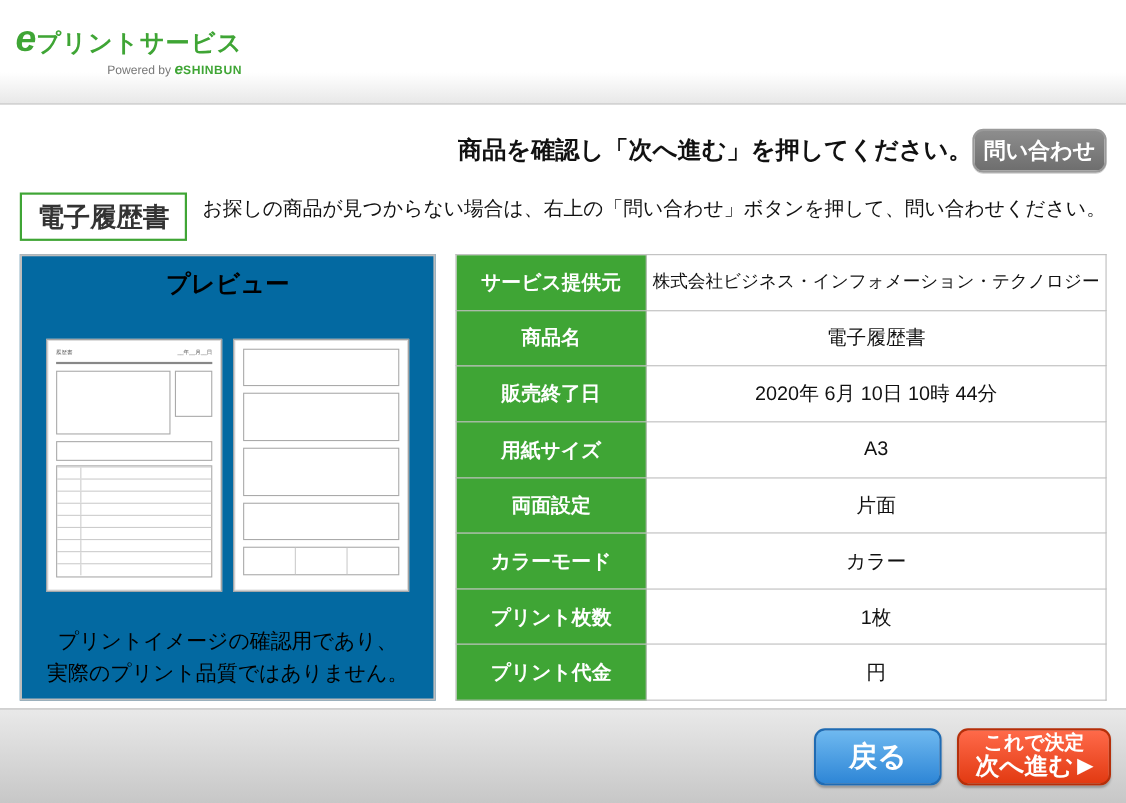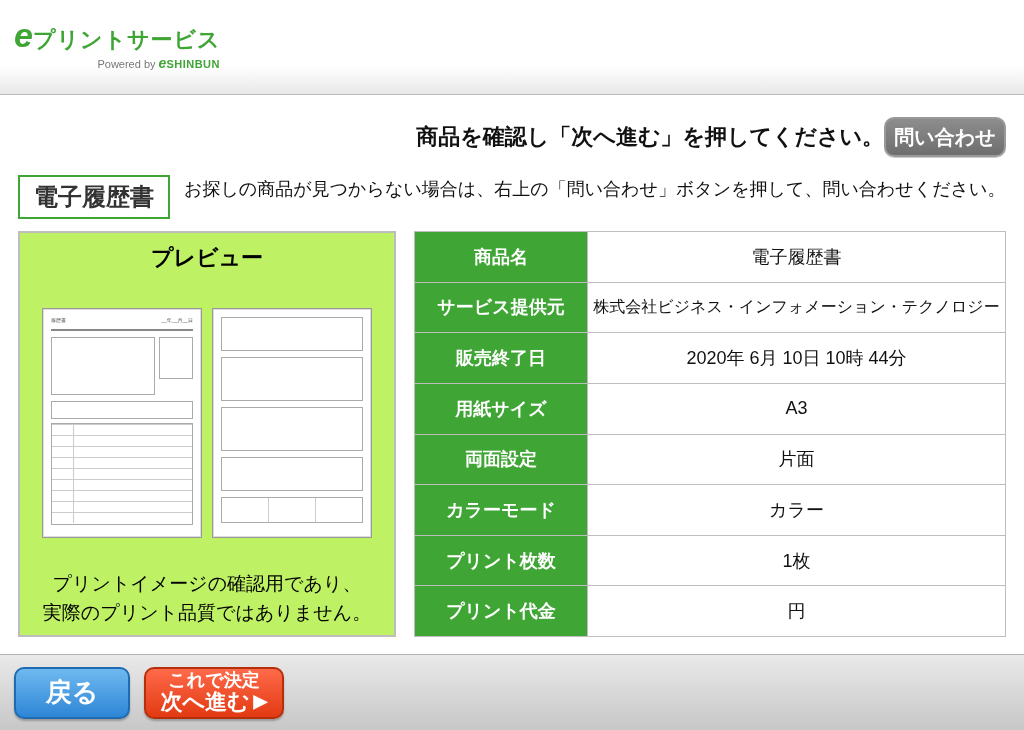--- a/index.html
+++ b/index.html
@@ -80,21 +80,21 @@
   .cols {
     display:flex;
     padding: 4px 18px 0 18px;
     gap:18px;
     height: 410px;
   }
   
   .preview-panel {
     width: 378px;
     border:2px solid #bdbdbd;
-    background:#bef264;
+    background:#0369a1;
     display:flex; flex-direction:column;
     padding:10px 10px 8px 10px;
   }
   .preview-title { text-align:center; font-size:22px; font-weight:bold; margin-bottom:8px; }
   .preview-img-area {
     flex:1;
     display:flex; align-items:center; justify-content:center;
     gap:10px;
     padding:6px 0;
   }
@@ -135,24 +135,24 @@
     width:173px;
     background:#3fa535;
     color:#fff;
     font-weight:bold;
   }
   .details td { background:#fff; color:#111; }
   
   .footer {
     position:absolute;
     bottom:0; left:0; right:0;
-    height:76px;
+    height:86px;
     background: linear-gradient(#e9e9e9 0%, #c7c7c7 100%);
     border-top:1px solid #b3b3b3;
-    display:flex; align-items:center;
+    display:flex; justify-content:flex-end; align-items:center;
     padding:0 14px;
     gap:14px;
   }
   .back-btn {
     width:116px; height:52px;
     border-radius:10px;
     background: linear-gradient(#6fb9f0,#2e86d6);
     border:2px solid #1f6bb3;
     color:#fff; font-size:26px; font-weight:bold;
     display:flex; align-items:center; justify-content:center;
@@ -261,26 +261,26 @@
     </div>
     <div class="preview-note">
       <div>プリントイメージの確認用であり、</div>
       <div>実際のプリント品質ではありません。</div>
     </div>
   </div>
 
   <table class="details">
     <tbody id="details-tbody">
         <tr>
+          <th>サービス提供元</th>
+          <td style="font-size: 16px;">株式会社ビジネス・インフォメーション・テクノロジー</td>
+        </tr>
+        <tr>
           <th>商品名</th>
           <td>電子履歴書</td>
-        </tr>
-        <tr>
-          <th>サービス提供元</th>
-          <td style="font-size: 16px;">株式会社ビジネス・インフォメーション・テクノロジー</td>
         </tr>
         <tr>
           <th>販売終了日</th>
           <td>2020年 6月 10日 10時 44分</td>
         </tr>
         <tr>
           <th>用紙サイズ</th>
           <td>A3</td>
         </tr>
         <tr>

